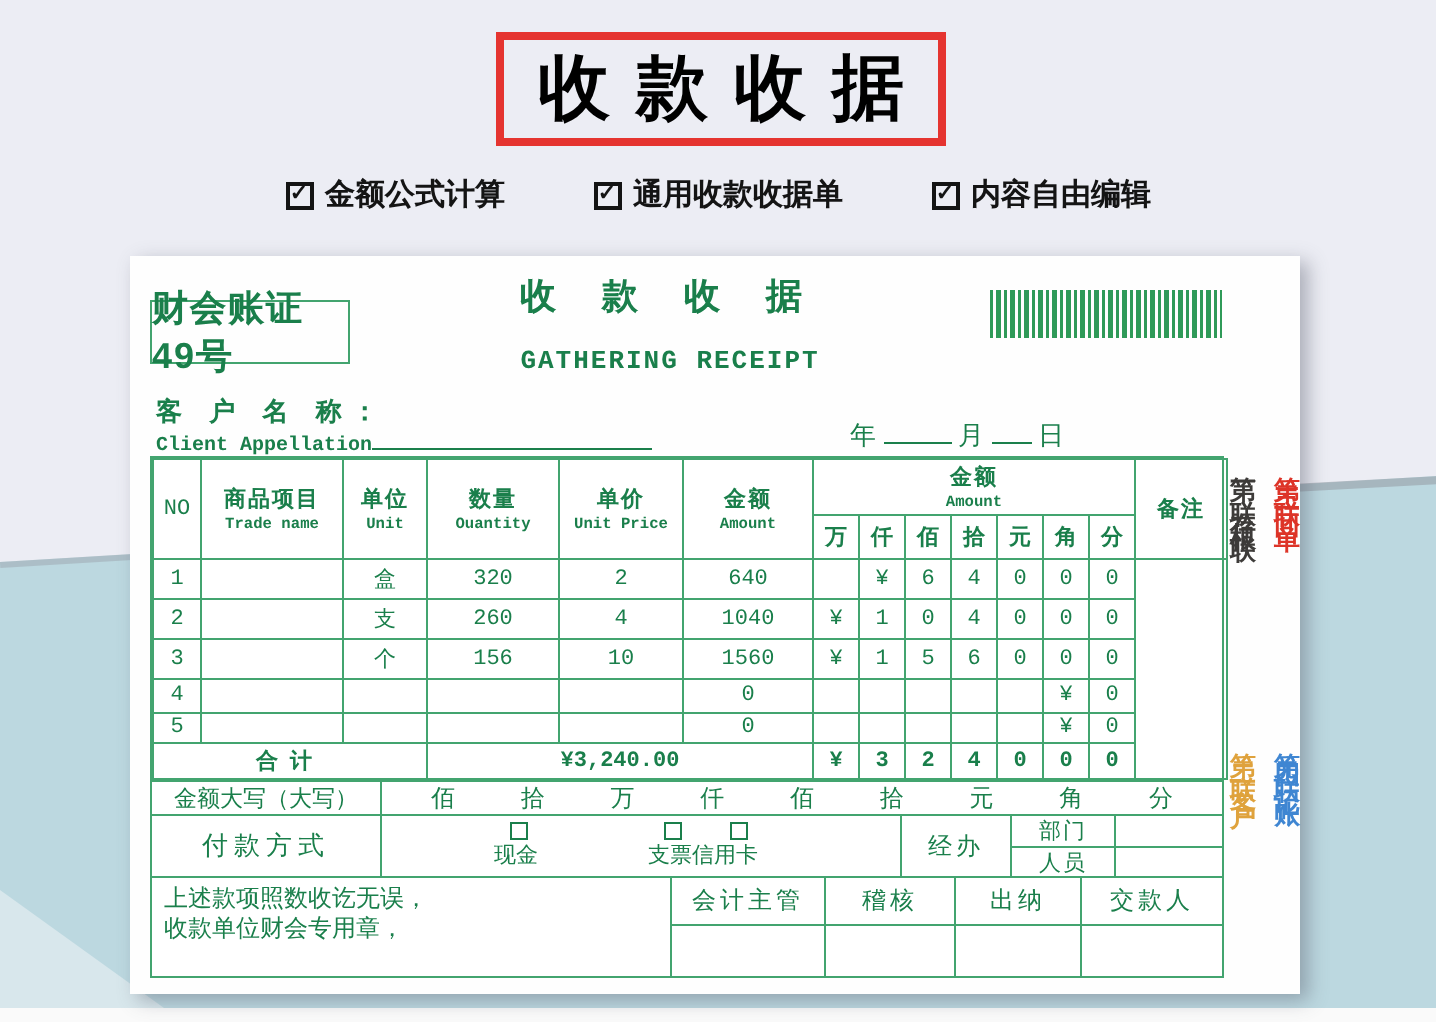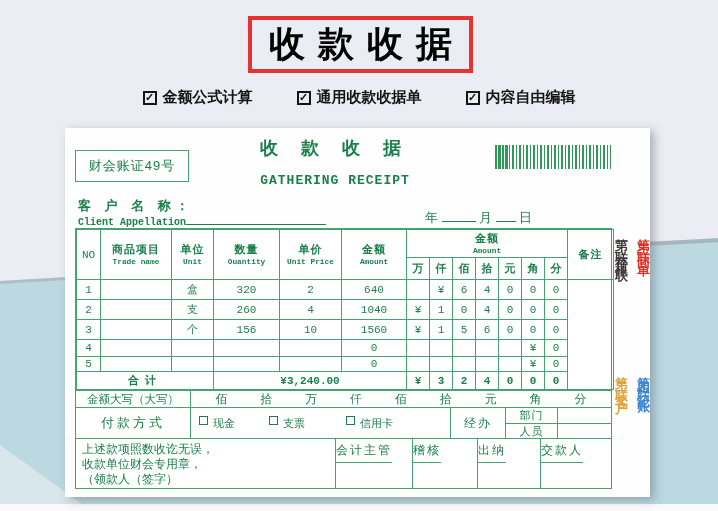--- a/index.html
+++ b/index.html
@@ -29,22 +29,22 @@
 
   
   .features{position:absolute;left:0;top:88px;width:718px;display:flex;justify-content:center;gap:44px;}
   .feature{display:flex;align-items:center;font-size:15px;font-weight:bold;color:#141414;white-space:nowrap;}
   .fchk{width:14px;height:14px;border:2px solid #141414;display:inline-flex;align-items:center;justify-content:center;
     font-size:11px;line-height:11px;font-weight:bold;margin-right:6px;}
 
   
   .paper{position:absolute;left:65px;top:128px;width:585px;height:369px;background:#fefefe;
     box-shadow:4px 3px 9px rgba(90,95,110,.45);color:var(--gt);}
-  .stamp{position:absolute;left:10px;top:22px;width:114px;height:32px;border:1px solid var(--gb);
-    display:flex;align-items:center;justify-content:center;font-size:13px;font-weight:normal;letter-spacing:1px;}
+  .stamp{position:absolute;left:10px;top:22px;width:100px;height:32px;border:1px solid var(--gb);
+    display:flex;align-items:center;justify-content:center;font-size:18px;font-weight:bold;letter-spacing:1px;}
   .rtitle{position:absolute;left:150px;top:8px;width:240px;text-align:center;font-size:18px;font-weight:bold;letter-spacing:9px;white-space:nowrap;}
   .rsub{position:absolute;left:150px;top:45px;width:240px;text-align:center;font-family:"Liberation Mono",monospace;
     font-size:13px;font-weight:bold;letter-spacing:1px;}
   .barcode{position:absolute;left:430px;top:17px;width:116px;height:24px;
     background:repeating-linear-gradient(90deg,#2f9a58 0,#2f9a58 1.5px,transparent 1.5px,transparent 3px,#2f9a58 3px,#2f9a58 5.5px,transparent 5.5px,transparent 7px);}
   .bnum{position:absolute;left:430px;top:43px;width:116px;text-align:center;font-family:"Liberation Mono",monospace;
     font-size:12px;font-weight:bold;}
   .client-cn{position:absolute;left:13px;top:69px;font-size:13px;font-weight:bold;letter-spacing:5px;white-space:nowrap;}
   .client-en{position:absolute;left:13px;top:87px;font-family:"Liberation Mono",monospace;font-size:10px;font-weight:bold;white-space:nowrap;}
   .cline{display:inline-block;width:140px;border-bottom:1px solid var(--gt);height:10px;}
@@ -74,34 +74,34 @@
   .fcell:last-child{border-right:none;}
   
   .words{height:17px;}
   .wlab{width:115px;display:flex;align-items:center;justify-content:center;font-size:11.5px;letter-spacing:0px;}
   .wunits{flex:1;display:flex;align-items:center;justify-content:space-around;font-size:12px;padding:0 8px;}
   
   .pay{height:31px;}
   .plab{width:115px;display:flex;align-items:center;justify-content:center;font-size:13px;letter-spacing:3px;}
   .popts{width:260px;display:flex;flex-direction:column;justify-content:space-evenly;font-size:11px;padding-left:8px;}
   .poline{display:flex;}
-  .popt{display:flex;align-items:flex-start;}
+  .popt{display:flex;align-items:flex-end;flex-direction:column;}
   .o1{width:70px;} .o2{width:77px;}
   .pbx{width:9px;height:9px;border:1px solid var(--gt);display:inline-block;margin-right:5px;flex:none;}
   .pagent{width:55px;display:flex;align-items:center;justify-content:center;font-size:12px;letter-spacing:2px;}
   .pdept{width:52px;display:flex;flex-direction:column;}
   .pdept>div{flex:1;display:flex;align-items:center;justify-content:center;font-size:11px;letter-spacing:1px;}
   .pdept>div:first-child{border-bottom:1px solid var(--gb);}
   .pvals{flex:1;display:flex;flex-direction:column;}
   .pvals>div{flex:1;}
   .pvals>div:first-child{border-bottom:1px solid var(--gb);}
   
   .foot{height:50px;}
   .fnote{width:260px;font-size:12px;line-height:15px;padding:3px 0 0 6px;text-align:left;}
-  .fsig{display:flex;flex-direction:row;}
+  .fsig{display:flex;flex-direction:column;}
   .fsig .sh{height:24px;border-bottom:1px solid var(--gb);display:flex;align-items:center;justify-content:center;
     font-size:12px;letter-spacing:2px;}
   .fsig .sv{flex:1;}
   .s1{width:77px;} .s2{width:65px;} .s3{width:63px;} .s4{flex:1;}
 
   
   .copy{position:absolute;writing-mode:vertical-rl;font-size:13px;font-weight:bold;letter-spacing:6px;white-space:nowrap;}
   .c-black{color:#3d3b39;} .c-red{color:#dd3428;} .c-orange{color:#dfa23c;} .c-blue{color:#3f86d2;}
   .p1{left:547px;top:100px;} .p2{left:569px;top:100px;}
   .p3{left:547px;top:238px;} .p4{left:569px;top:238px;}
@@ -337,21 +337,20 @@
         <div class="fcell pvals">
           <div></div>
           <div></div>
         </div>
       </div>
 
       <div class="frow foot">
         <div class="fcell fnote">
           <div>上述款项照数收讫无误，</div>
           <div>收款单位财会专用章，</div>
-          <div>（领款人（签字）</div>
         </div>
         <div class="fcell fsig s1">
           <div class="sh">会计主管</div>
           <div class="sv"></div>
         </div>
         <div class="fcell fsig s2">
           <div class="sh">稽核</div>
           <div class="sv"></div>
         </div>
         <div class="fcell fsig s3">

